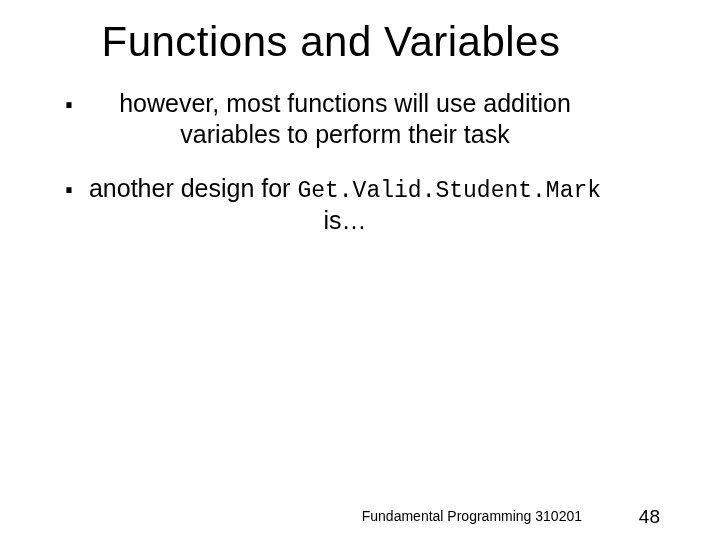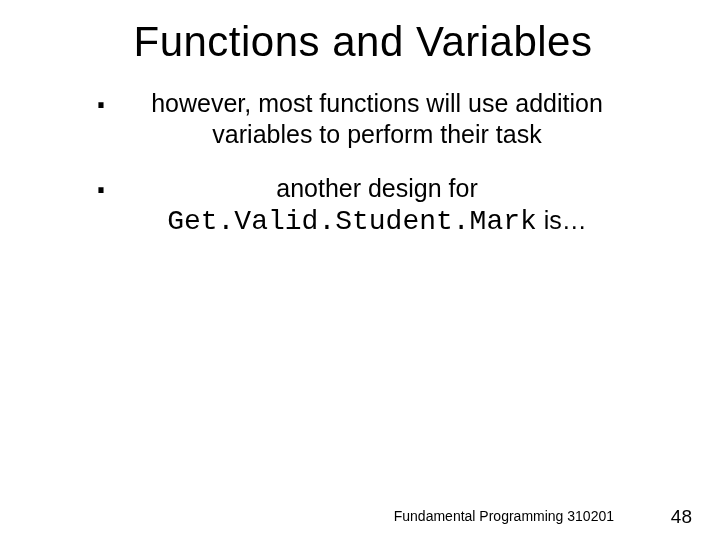--- a/index.html
+++ b/index.html
@@ -11,21 +11,20 @@
     font-family: "Comic Sans MS", "Comic Sans", cursive, sans-serif;
     color: #000;
     overflow: hidden;
     position: relative;
   }
   .slide {
     width: 662px;
     height: 540px;
     position: relative;
     box-sizing: border-box;
-    margin-left: 32px;
   }
   .title {
     text-align: center;
     font-size: 42px;
     font-weight: normal;
     padding-top: 18px;
     margin: 0;
     letter-spacing: 0.5px;
   }
   .bullets {
@@ -44,21 +43,21 @@
   .bullets li::before {
     content: "·";
     position: absolute;
     left: 0;
     top: -14px;
     font-size: 54px;
     line-height: 1;
   }
   .code {
     font-family: "Courier New", Courier, monospace;
-    font-size: 28px;
+    font-size: 23px;
   }
   .footer {
     position: absolute;
     bottom: 16px;
     right: 80px;
     font-size: 14px;
   }
   .pagenum {
     position: absolute;
     bottom: 12px;

